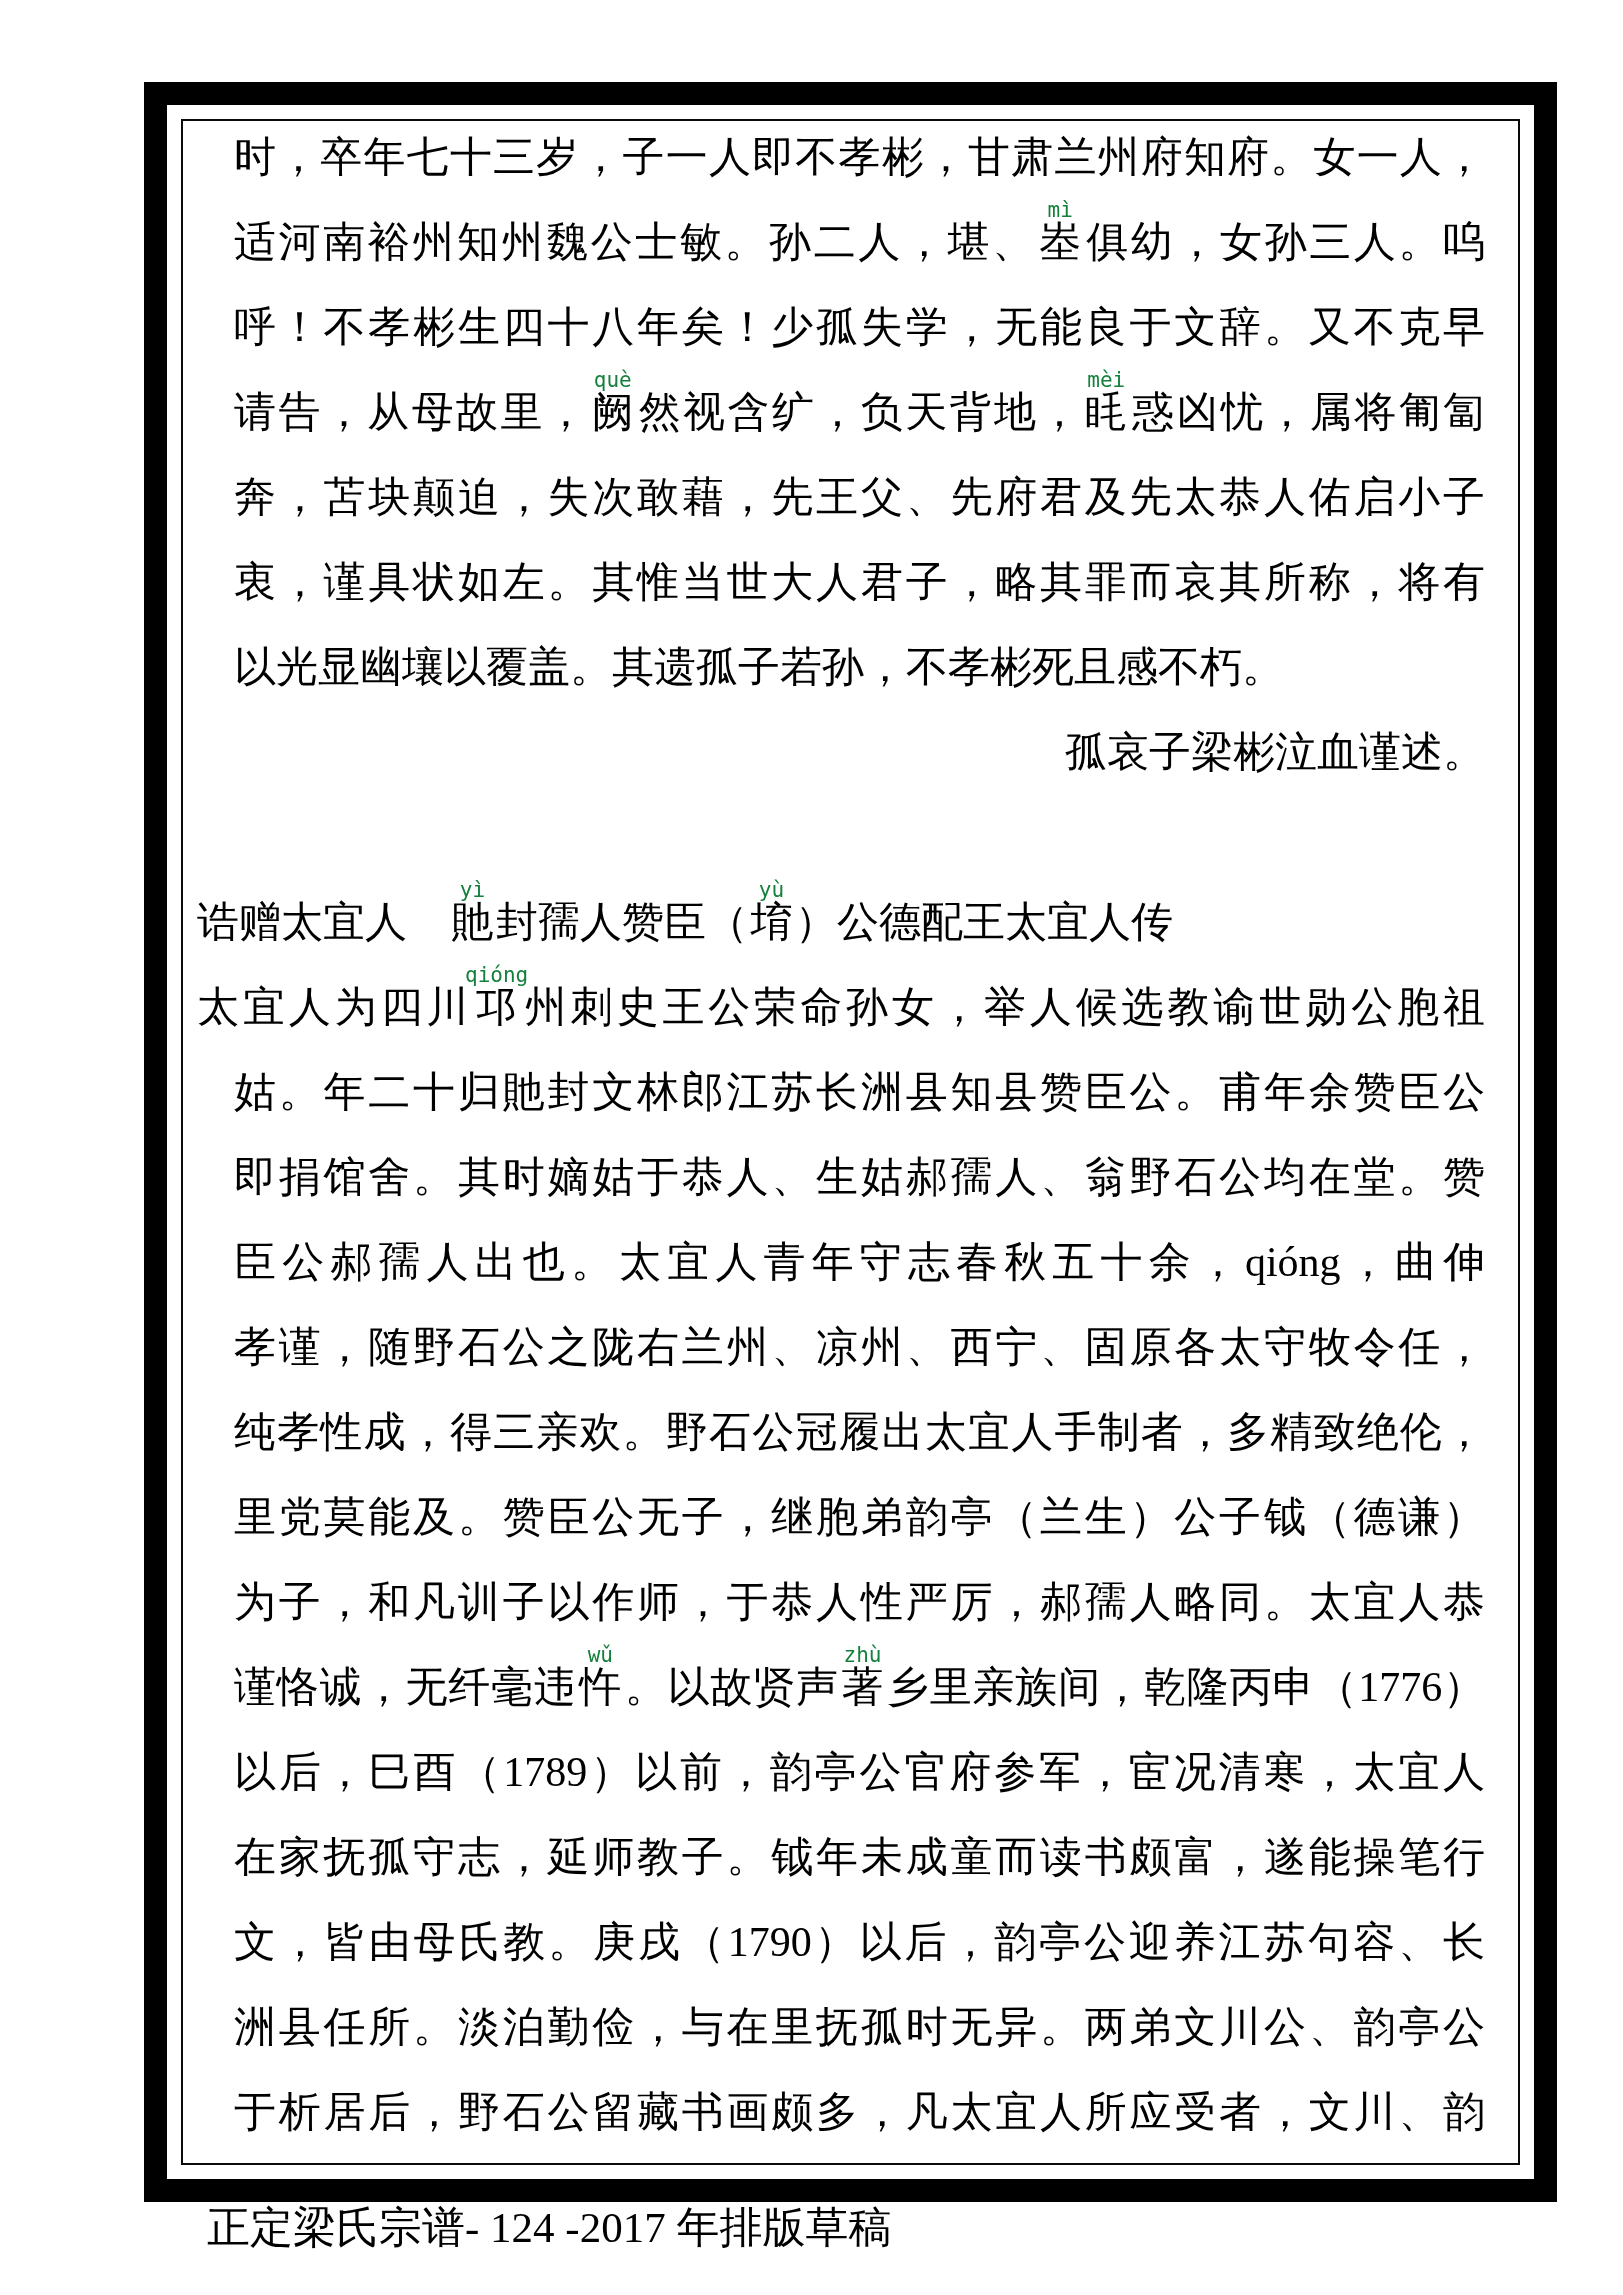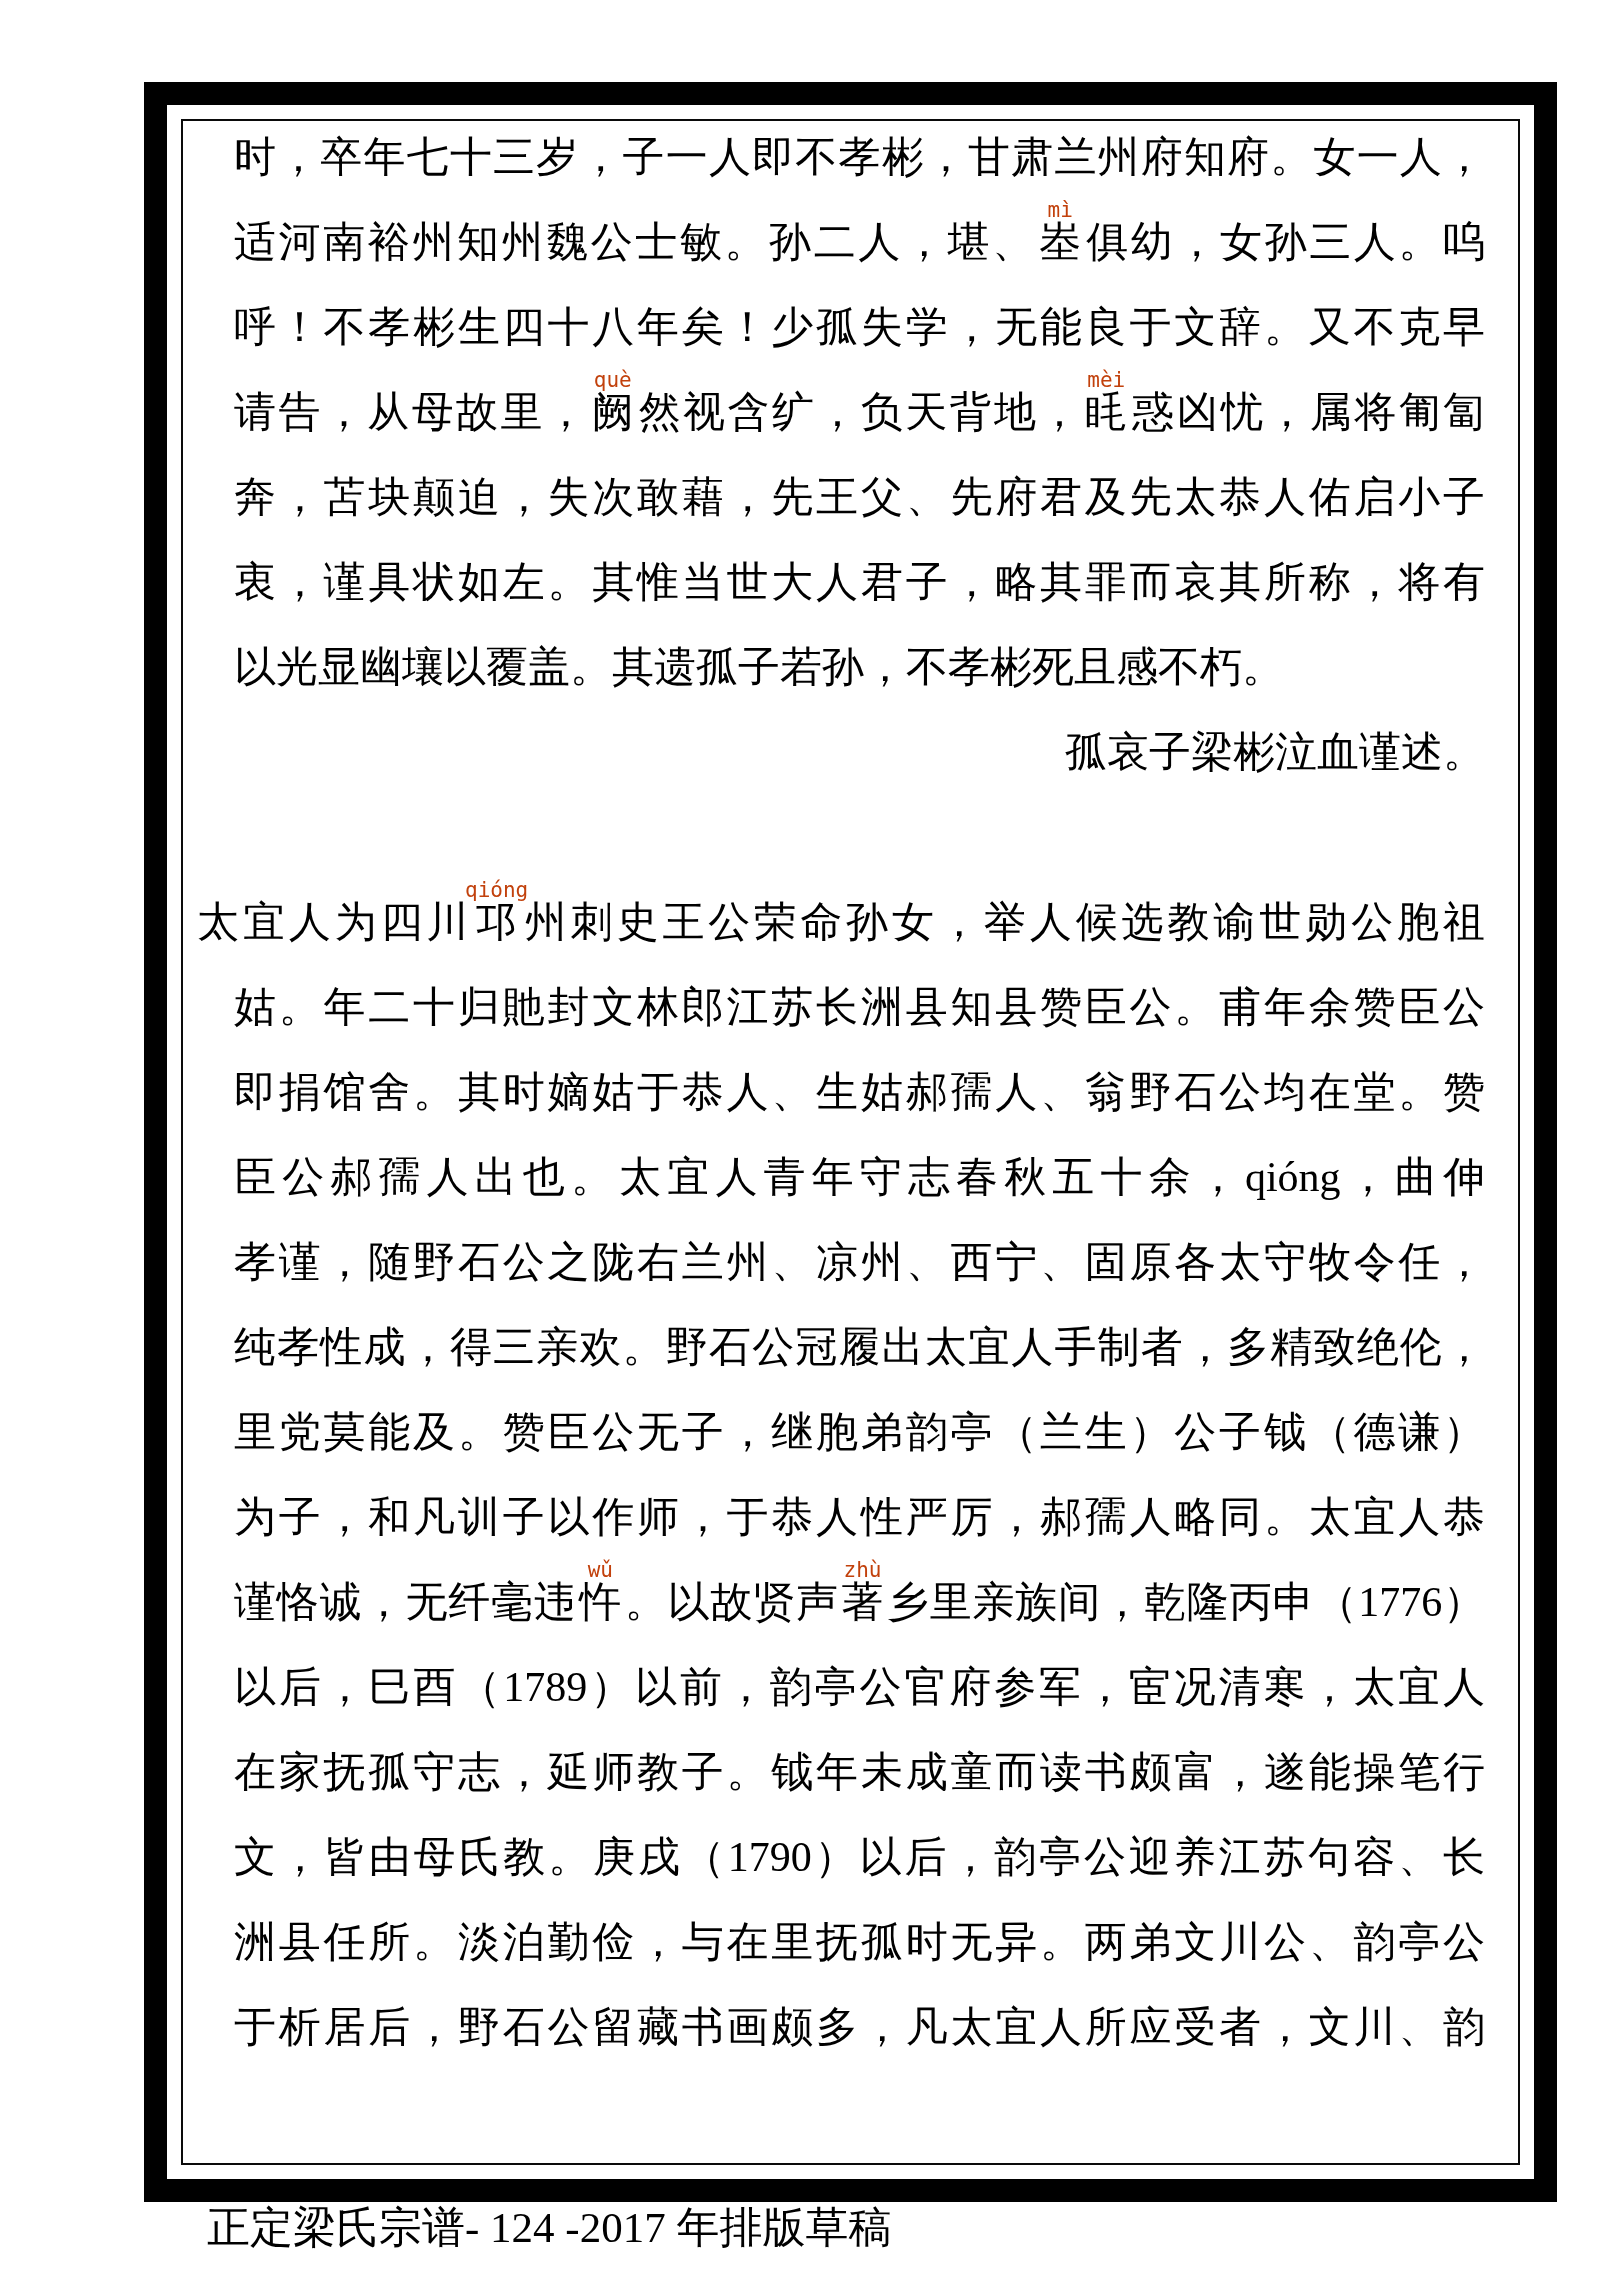--- a/index.html
+++ b/index.html
@@ -45,21 +45,21 @@
   .line.right{
     text-align:left;
     text-align-last:right;
   }
   ruby{ruby-align:center;margin:0 2.5px;}
   rt{
     font-family:"DejaVu Sans Mono",monospace;
     font-size:21px;
     line-height:1;
     letter-spacing:0;
-    color:#c2410c;
+    color:#15803d;
   }
   .footer{
     position:absolute;
     left:207px;top:2204px;
     width:1301px;height:47px;
     display:flex;
     align-items:center;
     font-size:43px;
   }
   .footer span{white-space:nowrap;}
@@ -76,20 +76,21 @@
   <div class="text-body">
       <div class="line ind just">时，卒年七十三岁，子一人即不孝彬，甘肃兰州府知府。女一人，</div>
       <div class="line ind just">适河南裕州知州魏公士敏。孙二人，堪、<ruby>峚<rt>mì</rt></ruby>俱幼，女孙三人。呜</div>
       <div class="line ind just">呼！不孝彬生四十八年矣！少孤失学，无能良于文辞。又不克早</div>
       <div class="line ind just">请告，从母故里，<ruby>阙<rt>què</rt></ruby>然视含纩，负天背地，<ruby>眊<rt>mèi</rt></ruby>惑凶忧，属将匍匐</div>
       <div class="line ind just">奔，苫块颠迫，失次敢藉，先王父、先府君及先太恭人佑启小子</div>
       <div class="line ind just">衷，谨具状如左。其惟当世大人君子，略其罪而哀其所称，将有</div>
       <div class="line ind">以光显幽壤以覆盖。其遗孤子若孙，不孝彬死且感不朽。</div>
       <div class="line ind right">孤哀子梁彬泣血谨述。</div>
       <div class="line"></div>
+      <div class="line">诰赠太宜人　<ruby>貤<rt>yì</rt></ruby>封孺人赞臣（<ruby>堉<rt>yù</rt></ruby>）公德配王太宜人传</div>
       <div class="line just">太宜人为四川<ruby>邛<rt>qióng</rt></ruby>州刺史王公荣命孙女，举人候选教谕世勋公胞祖</div>
       <div class="line ind just">姑。年二十归貤封文林郎江苏长洲县知县赞臣公。甫年余赞臣公</div>
       <div class="line ind just">即捐馆舍。其时嫡姑于恭人、生姑郝孺人、翁野石公均在堂。赞</div>
       <div class="line ind just">臣公郝孺人出也。太宜人青年守志春秋五十余，qióng，曲伸</div>
       <div class="line ind just">孝谨，随野石公之陇右兰州、凉州、西宁、固原各太守牧令任，</div>
       <div class="line ind just">纯孝性成，得三亲欢。野石公冠履出太宜人手制者，多精致绝伦，</div>
       <div class="line ind just">里党莫能及。赞臣公无子，继胞弟韵亭（兰生）公子钺（德谦）</div>
       <div class="line ind just">为子，和凡训子以作师，于恭人性严厉，郝孺人略同。太宜人恭</div>
       <div class="line ind just">谨恪诚，无纤毫违<ruby>忤<rt>wǔ</rt></ruby>。以故贤声<ruby>著<rt>zhù</rt></ruby>乡里亲族间，乾隆丙申（1776）</div>
       <div class="line ind just">以后，巳酉（1789）以前，韵亭公官府参军，宦况清寒，太宜人</div>

